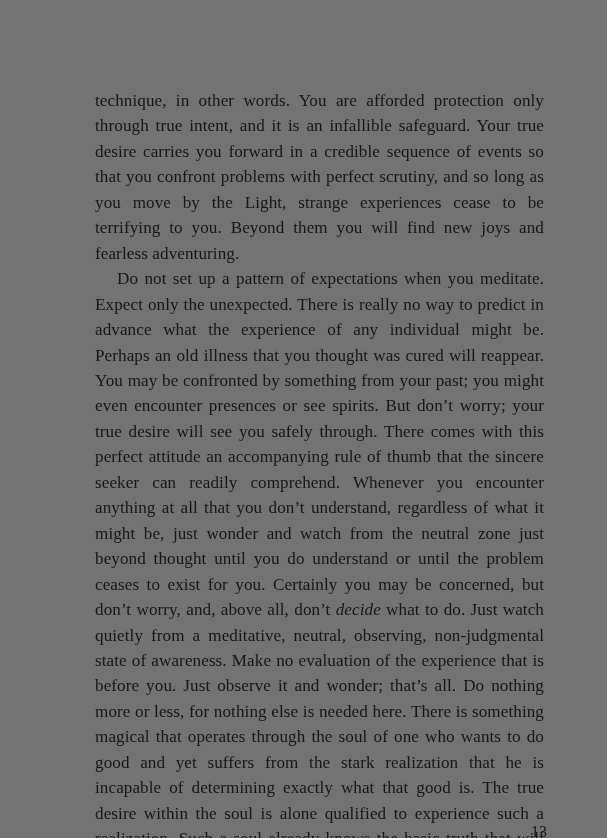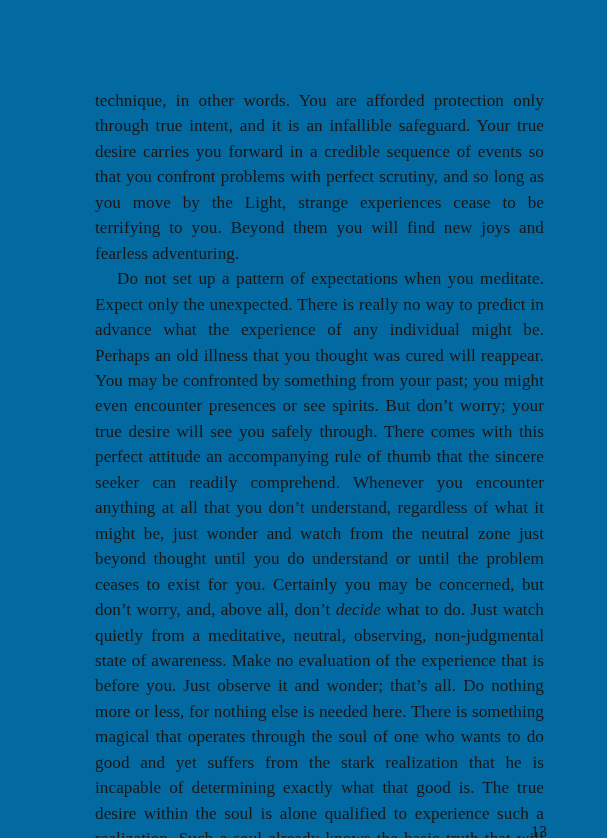--- a/index.html
+++ b/index.html
@@ -4,21 +4,21 @@
 <style>
   html, body {
     margin: 0;
     padding: 0;
     background: #ffffff;
   }
   .page {
     position: relative;
     width: 607px;
     height: 838px;
-    background: #0369a1;
+    background: #737373;
     overflow: hidden;
     font-family: "Liberation Serif", "DejaVu Serif", serif;
     color: #1a1614;
   }
   .text-block {
     position: absolute;
     left: 95px;
     top: 88px;
     width: 449px;
   }

